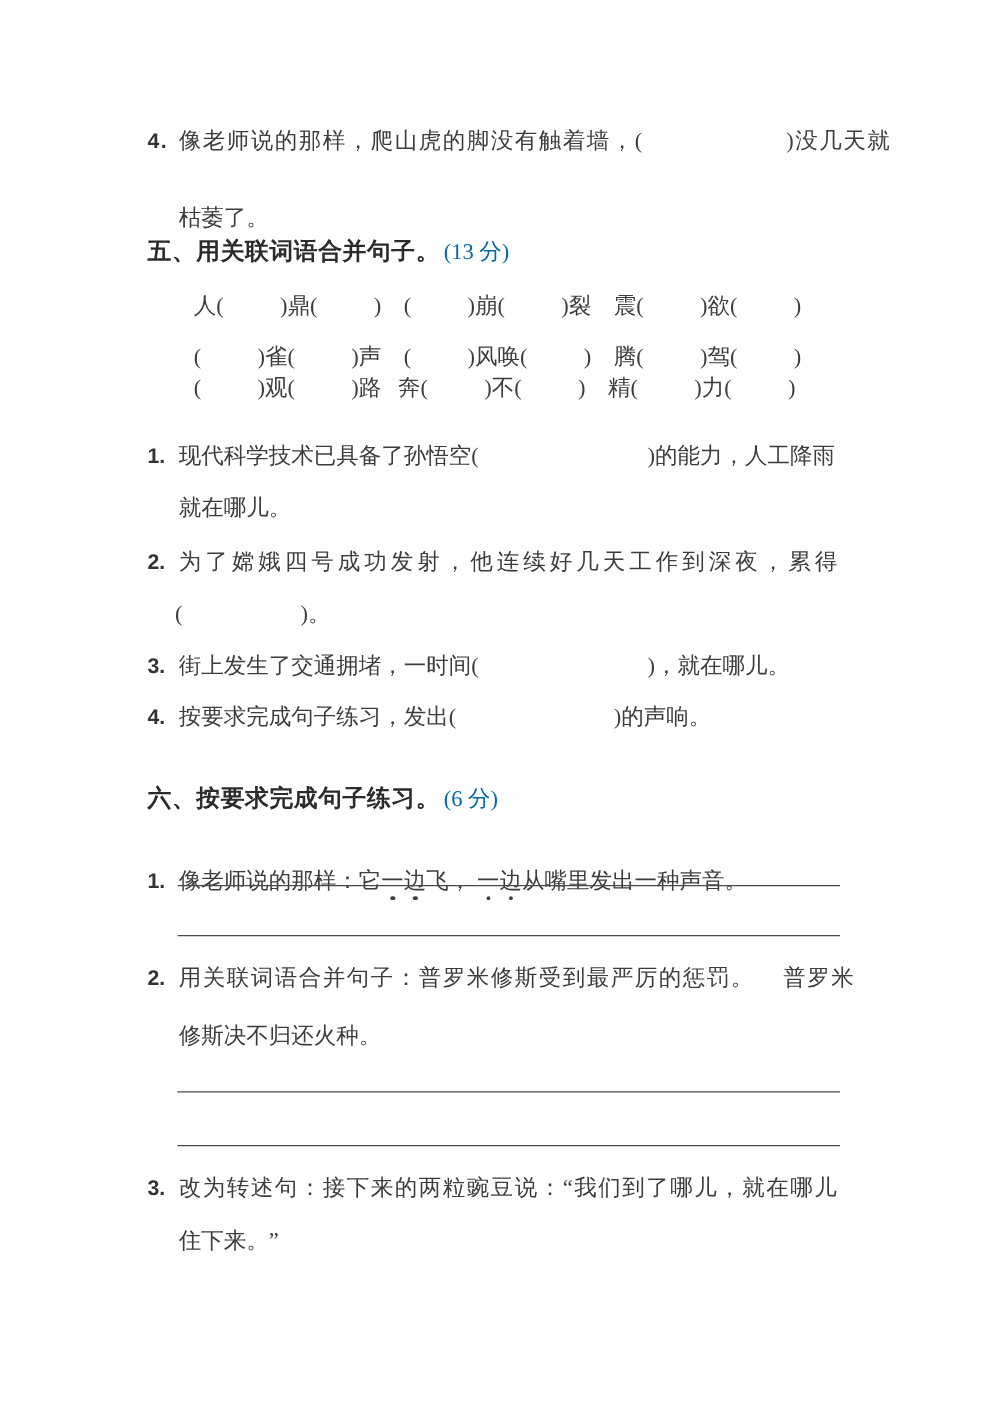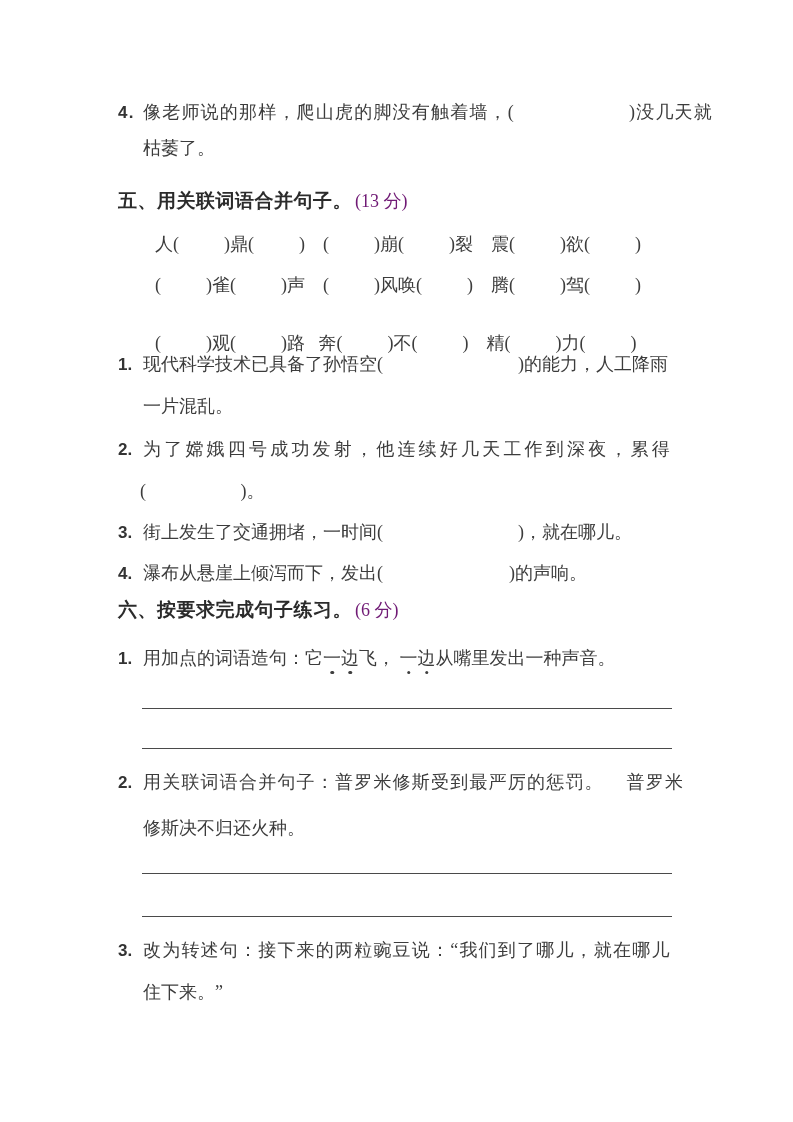--- a/index.html
+++ b/index.html
@@ -31,75 +31,76 @@
     font-family:"Liberation Sans","DejaVu Sans",sans-serif;
     font-weight:700;
     font-size:19px;
     color:#2b2b2b;
     letter-spacing:0.5px;
   }
   .hscore{
     font-family:"Liberation Serif","DejaVu Serif",serif;
     font-weight:400;
     font-size:18px;
-    color:#701a75;
+    color:#0369a1;
     margin-left:3px;
     letter-spacing:0;
   }
   .ls1{letter-spacing:1.2px;}
   .ls3{letter-spacing:3.2px;}
   .ansline{
     position:absolute;
     left:142px;
     width:530px;
     height:0;
     border-top:1.5px solid #4a4a4a;
   }
   .emph{
     position:relative;
     display:inline-block;
+    margin-top:46px;
   }
   .emph::before,.emph::after{
     content:"";
     position:absolute;
     width:3.5px;height:3.5px;
     background:#3f3f3f;
     border-radius:50%;
     bottom:-4px;
   }
   .emph::before{left:25%;transform:translateX(-50%);}
   .emph::after{left:75%;transform:translateX(-50%);}
 </style>
 </head>
 <body>
 
 <div class="page">
 
   <div class="line ls1" style="top:100px;left:118px"><span class="num">4.</span><span>像老师说的那样，爬山虎的脚没有触着墙，(                    )没几天就</span></div>
-  <div class="line" style="top:136px;left:143px"><span>枯萎了。</span></div>
+  <div class="line" style="top:162px;left:143px"><span>枯萎了。</span></div>
 
   <div class="line header" style="top:189px;left:118px"><span>五、用关联词语合并句子。</span><span class="hscore">(13 分)</span></div>
 
   <div class="line" style="top:273px;left:155px"><span>(          )雀(          )声    (          )风唤(          )    腾(          )驾(          )</span></div>
   <div class="line" style="top:232px;left:155px"><span>人(          )鼎(          )    (          )崩(          )裂    震(          )欲(          )</span></div>
-  <div class="line" style="top:331px;left:155px"><span>(          )观(          )路   奔(          )不(          )    精(          )力(          )</span></div>
+  <div class="line" style="top:298px;left:155px"><span>(          )观(          )路   奔(          )不(          )    精(          )力(          )</span></div>
 
   <div class="line" style="top:352px;left:118px"><span class="num">1.</span><span>现代科学技术已具备了孙悟空(                              )的能力，人工降雨</span></div>
-  <div class="line" style="top:394px;left:143px"><span>一片混乱。</span></div>
+  <div class="line" style="top:394px;left:143px"><span>就在哪儿。</span></div>
 
   <div class="line" style="top:437px;left:118px"><span class="num">2.</span><span class="ls3">为了嫦娥四号成功发射，他连续好几天工作到深夜，累得</span></div>
   <div class="line" style="top:479px;left:140px"><span>(                     )。</span></div>
 
   <div class="line" style="top:520px;left:118px"><span class="num">3.</span><span>街上发生了交通拥堵，一时间(                              )，就在哪儿。</span></div>
 
-  <div class="line" style="top:561px;left:118px"><span class="num">4.</span><span>瀑布从悬崖上倾泻而下，发出(                            )的声响。</span></div>
+  <div class="line" style="top:561px;left:118px"><span class="num">4.</span><span>按要求完成句子练习，发出(                            )的声响。</span></div>
 
-  <div class="line header" style="top:598px;left:118px"><span>六、按要求完成句子练习。</span><span class="hscore">(6 分)</span></div>
+  <div class="line header" style="top:627px;left:118px"><span>六、按要求完成句子练习。</span><span class="hscore">(6 分)</span></div>
 
-  <div class="line" style="top:646px;left:118px"><span class="num">1.</span><span>用加点的词语造句：它</span><span class="emph">一边</span><span>飞， </span><span class="emph">一边</span><span>从嘴里发出一种声音。</span></div>
+  <div class="line" style="top:646px;left:118px"><span class="num">1.</span><span>像老师说的那样：它</span><span class="emph">一边</span><span>飞， </span><span class="emph">一边</span><span>从嘴里发出一种声音。</span></div>
 
   <div class="ansline" style="top:708px"></div>
   <div class="ansline" style="top:748px"></div>
 
   <div class="line" style="top:770px;left:118px"><span class="num">2.</span><span class="ls1">用关联词语合并句子：普罗米修斯受到最严厉的惩罚。    普罗米</span></div>
   <div class="line" style="top:816px;left:143px"><span>修斯决不归还火种。</span></div>
 
   <div class="ansline" style="top:873px"></div>
   <div class="ansline" style="top:916px"></div>
 

